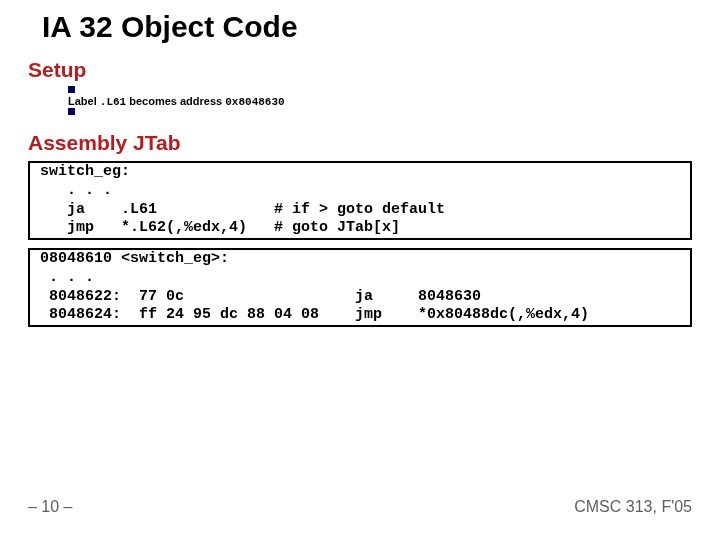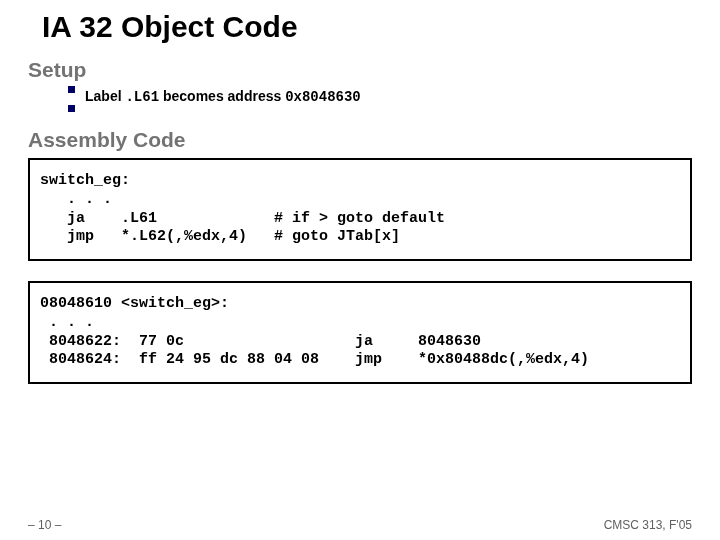--- a/index.html
+++ b/index.html
@@ -22,65 +22,66 @@
   }
   .title {
     font-size: 30px;
     font-weight: bold;
     color: #000;
     margin: 0 0 14px 14px;
   }
   .h2 {
     font-size: 21px;
     font-weight: bold;
-    color: #737373;
+    color: #b91c1c;
     margin: 2px 0 6px 0;
   }
   .bullets {
     margin: 0 0 14px 40px;
   }
   .bullet-row {
     display: flex;
     align-items: flex-start;
     margin: 2px 0;
-    font-size: 14px;
+    font-size: 11px;
     font-weight: bold;
+    flex-direction: column;
   }
   .sq {
     width: 7px;
     height: 7px;
     background: #000066;
     display: inline-block;
     margin-right: 10px;
     position: relative;
     top: -2px;
     flex-shrink: 0;
   }
   .mono {
     font-family: "Courier New", monospace;
     font-weight: bold;
   }
   .codebox {
     border: 2px solid #000;
-    padding: 12px 10px;
-    margin: 4px 0 20px 0;
+    padding: 0 10px;
+    margin: 4px 0 8px 0;
     font-family: "Courier New", monospace;
     font-weight: bold;
     font-size: 15px;
     white-space: pre;
     line-height: 1.25;
   }
   .footer {
     position: absolute;
-    bottom: 8px;
+    bottom: 24px;
     left: 28px;
     right: 28px;
     display: flex;
     justify-content: space-between;
-    font-size: 12px;
+    font-size: 16px;
     color: #606060;
   }
 </style>
 </head>
 <body>
 
 <div class="slide">
 
   <div class="title">IA 32 Object Code</div>
 
@@ -90,21 +91,21 @@
       <span class="sq"></span>
       <span>
         <span>Label </span><span class="mono">.L61</span><span> becomes address </span><span class="mono">0x8048630</span>
       </span>
     </div>
     <div class="bullet-row">
       <span class="sq"></span>
     </div>
   </div>
 
-  <div class="h2">Assembly Code</div>
+  <div class="h2">Assembly JTab</div>
   <div class="codebox">switch_eg:
    . . .
    ja    .L61             # if &gt; goto default
    jmp   *.L62(,%edx,4)   # goto JTab[x]</div>
 
   <div class="codebox">08048610 &lt;switch_eg&gt;:
  . . .
  8048622:  77 0c                   ja     8048630
  8048624:  ff 24 95 dc 88 04 08    jmp    *0x80488dc(,%edx,4)</div>
 

